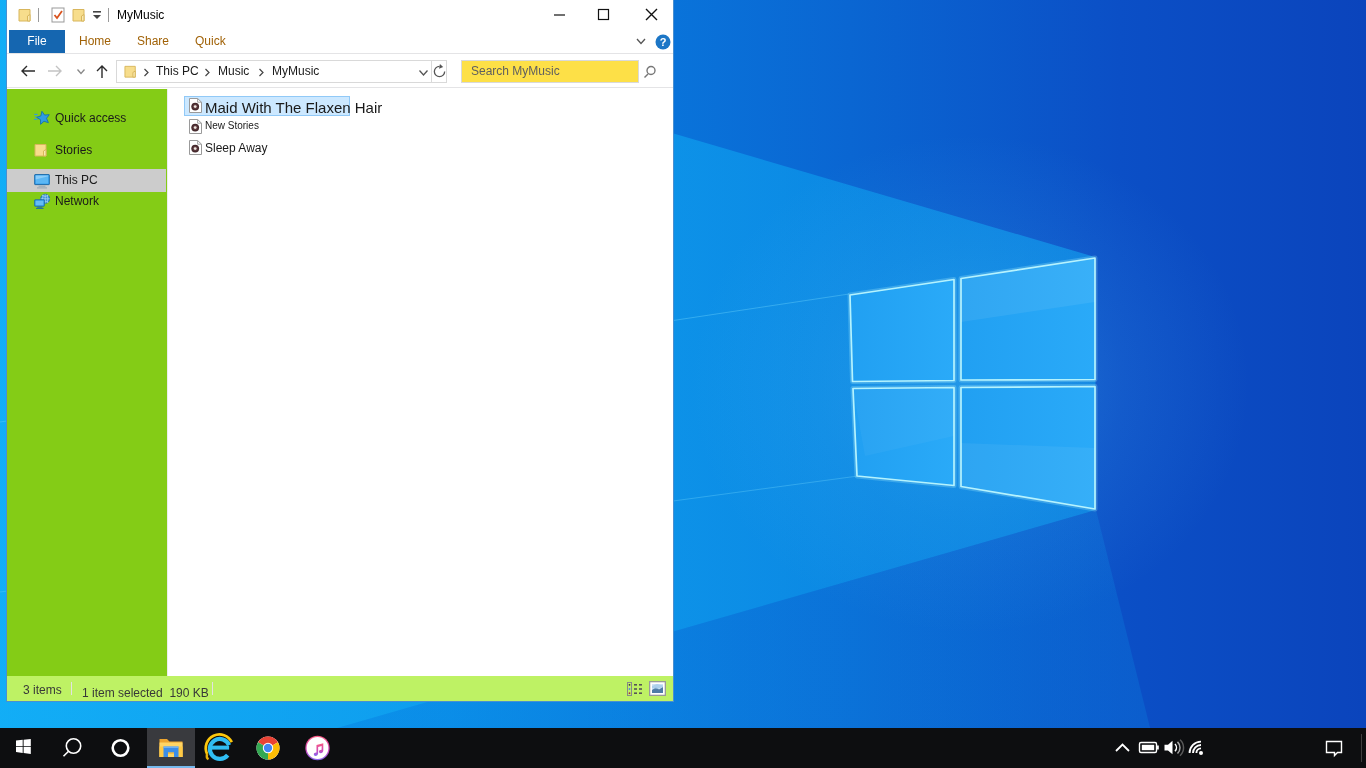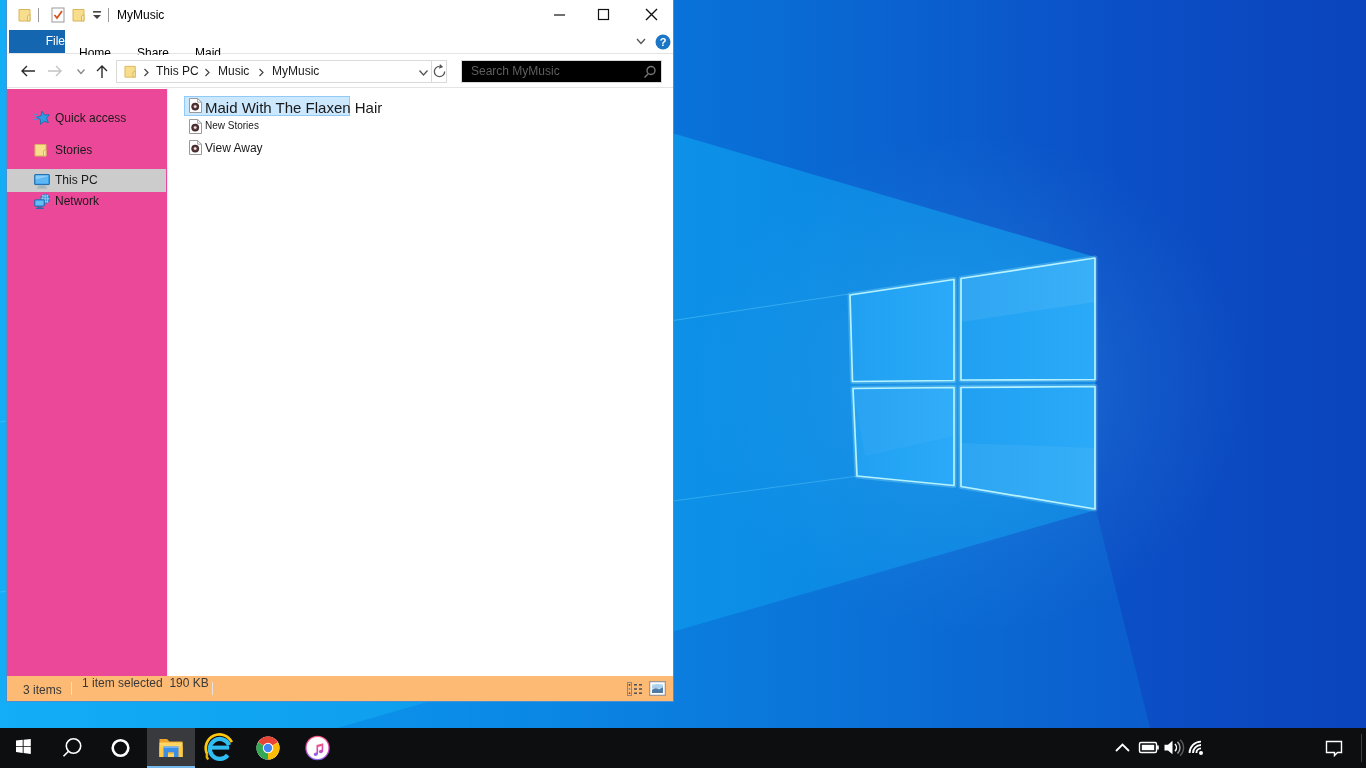--- a/index.html
+++ b/index.html
@@ -7,32 +7,32 @@
   #desk { position:absolute; left:0; top:0; width:1366px; height:768px; }
   #win {
     position:absolute; left:6px; top:0; width:668px; height:702px;
     background:#fff; border:1px solid #4a8fd0; border-top:none;
     font-size:12px; color:#1a1a1a;
   }
   .abs { position:absolute; }
   #titlebar { position:absolute; left:0; top:0; width:100%; height:30px; background:#fff; }
   .qsep { position:absolute; top:8px; width:1px; height:14px; background:#9a9a9a; }
   #tabs { position:absolute; left:0; top:30px; width:100%; height:24px; background:#fff; border-bottom:1px solid #e4e4e6; }
-  #filetab { position:absolute; left:2px; top:0; width:56px; height:23px; background:#1566b0; color:#fff; text-align:right; line-height:23px; }
-  .tab { position:absolute; top:12px; height:23px; line-height:23px; color:#000000; }
+  #filetab { position:absolute; left:2px; top:0; width:56px; height:23px; background:#1566b0; color:#fff; text-align:center; line-height:23px; }
+  .tab { position:absolute; top:0; height:23px; line-height:23px; color:#a16207; }
   #addrrow { position:absolute; left:0; top:55px; width:100%; height:33px; background:#fff; border-bottom:1px solid #e4e4e6; }
   #addrbox { position:absolute; left:109px; top:5px; width:331px; height:23px; border:1px solid #d9d9d9; background:#fff; }
-  #searchbox { position:absolute; left:454px; top:5px; width:201px; height:23px; border:1px solid #d9d9d9; background:#000000; }
+  #searchbox { position:absolute; left:454px; top:5px; width:178px; height:23px; border:1px solid #d9d9d9; background:#fde047; }
   .crumb { position:absolute; top:0; line-height:21px; color:#1a1a1a; }
-  #navpane { position:absolute; left:0; top:89px; width:160px; height:587px; background:#ec4899; }
+  #navpane { position:absolute; left:0; top:89px; width:160px; height:587px; background:#84cc16; }
   #navsep { position:absolute; left:160px; top:89px; width:1px; height:587px; background:#ededed; }
   .navitem { position:absolute; left:0; width:159px; height:22px; }
   .navlabel { position:absolute; left:48px; top:0; line-height:22px; color:#1a1a1a; }
   .navicon { position:absolute; left:27px; top:3px; width:16px; height:16px; }
-  #statusbar { position:absolute; left:0; top:676px; width:100%; height:25px; background:#fdba74; color:#383838; }
+  #statusbar { position:absolute; left:0; top:676px; width:100%; height:25px; background:#bef264; color:#383838; }
   .ssep { position:absolute; top:6px; width:1px; height:13px; background:#e2e2e2; }
   #filelist { position:absolute; left:161px; top:89px; right:0; bottom:26px; background:#fff; }
   #taskbar { position:absolute; left:0; top:728px; width:1366px; height:40px; background:#0d0e10; }
   .tbtn { position:absolute; top:0; width:48px; height:40px; }
   #febtn { position:absolute; left:147px; top:0; width:48px; height:40px; background:#393a3e; }
   #feline { position:absolute; left:147px; top:38px; width:48px; height:2px; background:#76b9ed; }
 </style>
 </head>
 <body>
 
@@ -117,21 +117,21 @@
       <line x1="6" y1="15" x2="17" y2="15" stroke="#111" stroke-width="1.2"></line>
       <rect x="50.5" y="9.5" width="10" height="10" fill="none" stroke="#111" stroke-width="1.2"></rect>
       <path d="M98 9 L109 20 M109 9 L98 20" stroke="#111" stroke-width="1.4"></path>
     </svg>
   </div>
 
   <div id="tabs">
     <div id="filetab">File</div>
     <div class="tab" style="left:72px">Home</div>
     <div class="tab" style="left:130px">Share</div>
-    <div class="tab" style="left:188px">Maid</div>
+    <div class="tab" style="left:188px">Quick</div>
     <svg class="abs" style="left:628px;top:7px" width="12" height="10" viewBox="0 0 12 10">
       <path d="M2 2 L6 6.5 L10 2" fill="none" stroke="#555" stroke-width="1.3"></path>
     </svg>
     <svg class="abs" style="left:648px;top:4px" width="16" height="16" viewBox="0 0 16 16">
       <circle cx="8" cy="8" r="7.5" fill="#1c76c6"></circle>
       <text x="8" y="12" font-size="11" font-weight="bold" fill="#fff" text-anchor="middle" font-family="Liberation Sans">?</text>
     </svg>
   </div>
 
   <div id="addrrow">
@@ -245,26 +245,26 @@
     <circle cx="6.2" cy="8.6" r="1.4" fill="#efe7e0"></circle>
   </svg>
   <div class="abs" style="left:198px;top:120px;font-size:10px">New Stories</div>
   <svg class="abs" style="left:182px;top:140px" width="13" height="15" viewBox="0 0 13 15">
     <path d="M0.5 0.5 L8.6 0.5 L12.5 4.2 L12.5 14.5 L0.5 14.5 Z" fill="#fff" stroke="#9a9a9a" stroke-width="1"></path>
     <path d="M8.6 0.5 L8.6 4.2 L12.5 4.2" fill="none" stroke="#9a9a9a" stroke-width="0.9"></path>
     <circle cx="6.2" cy="8.6" r="3.9" fill="#45292c"></circle>
     <circle cx="6.2" cy="8.6" r="2.6" fill="#5c3a3e"></circle>
     <circle cx="6.2" cy="8.6" r="1.4" fill="#efe7e0"></circle>
   </svg>
-  <div class="abs" style="left:198px;top:141px;font-size:12px">View Away</div>
+  <div class="abs" style="left:198px;top:141px;font-size:12px">Sleep Away</div>
 
   <div id="statusbar">
     <div class="abs" style="left:16px;top:7px">3 items</div>
     <div class="ssep" style="left:64px"></div>
-    <div class="abs" style="left:75px;top:0">1 item selected&nbsp;&nbsp;190 KB</div>
+    <div class="abs" style="left:75px;top:10px">1 item selected&nbsp;&nbsp;190 KB</div>
     <div class="ssep" style="left:205px"></div>
     <svg class="abs" style="left:620px;top:6px" width="16" height="14" viewBox="0 0 16 14">
       <rect x="0.5" y="0.5" width="4" height="13" fill="none" stroke="#888" stroke-width="1"></rect>
       <circle cx="2.5" cy="2.8" r="0.9" fill="#333"></circle>
       <circle cx="2.5" cy="7" r="0.9" fill="#4a90d9"></circle>
       <circle cx="2.5" cy="11.2" r="0.9" fill="#a33"></circle>
       <g stroke="#555" stroke-width="1.6">
         <line x1="7" y1="2.8" x2="10" y2="2.8"></line>
           <line x1="12" y1="2.8" x2="15" y2="2.8"></line>
         <line x1="7" y1="7" x2="10" y2="7"></line>

